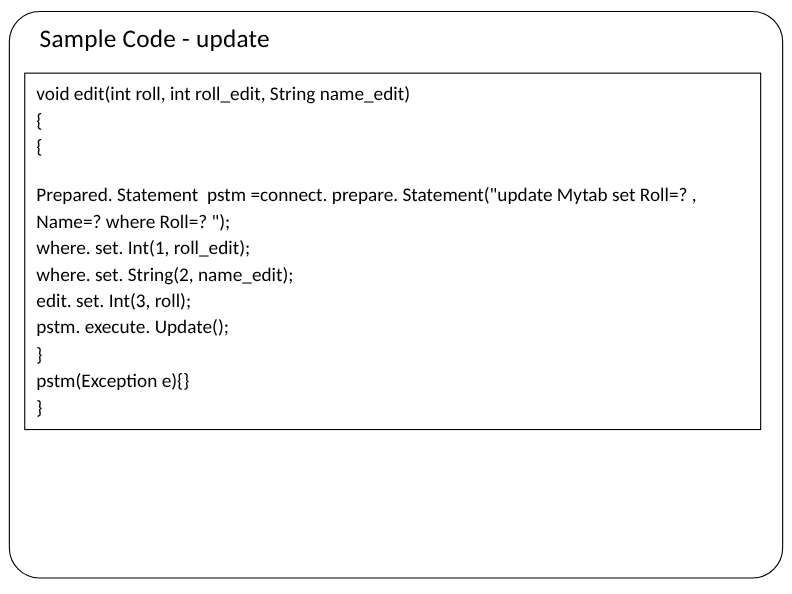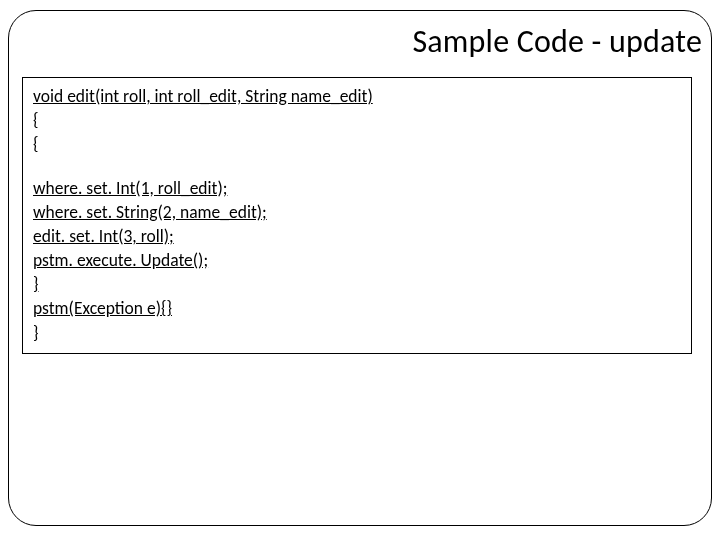--- a/index.html
+++ b/index.html
@@ -16,54 +16,53 @@
     padding: 12px 18px 18px 18px;
   }
   .frame {
     position: absolute;
     left: 8px; right: 8px; top: 10px; bottom: 14px;
     border: 1.5px solid #000;
     border-radius: 28px;
     pointer-events: none;
   }
   .title {
-    font-size: 32px;
+    font-size: 23px;
     font-weight: 400;
     margin: 10px 0 16px 18px;
     letter-spacing: 0.2px;
-    text-align: right;
   }
   .code-box {
     margin: 0 10px 0 4px;
     border: 1px solid #000;
     padding: 6px 10px 8px 10px;
     font-size: 17.5px;
     line-height: 1.38;
     font-family: Calibri, "Segoe UI", Arial, sans-serif;
   }
   .code-line {
     white-space: pre-wrap;
     word-break: break-word;
-    text-decoration: underline;
   }
   .spacer { height: 1.1em; }
 </style>
 </head>
 <body>
 
 <div class="slide">
   <div class="frame"></div>
 
   <div class="title">Sample Code - update</div>
 
   <div class="code-box">
     <div class="code-line">void edit(int roll, int roll_edit, String name_edit)</div>
     <div class="code-line">{</div>
     <div class="code-line">{</div>
     <div class="spacer"></div>
+    <div class="code-line">Prepared. Statement  pstm =connect. prepare. Statement("update Mytab set Roll=? , Name=? where Roll=? ");</div>
     <div class="code-line">where. set. Int(1, roll_edit);</div>
     <div class="code-line">where. set. String(2, name_edit);</div>
     <div class="code-line">edit. set. Int(3, roll);</div>
     <div class="code-line">pstm. execute. Update();</div>
     <div class="code-line">}</div>
     <div class="code-line">pstm(Exception e){}</div>
     <div class="code-line">}</div>
   </div>
 </div>
 

